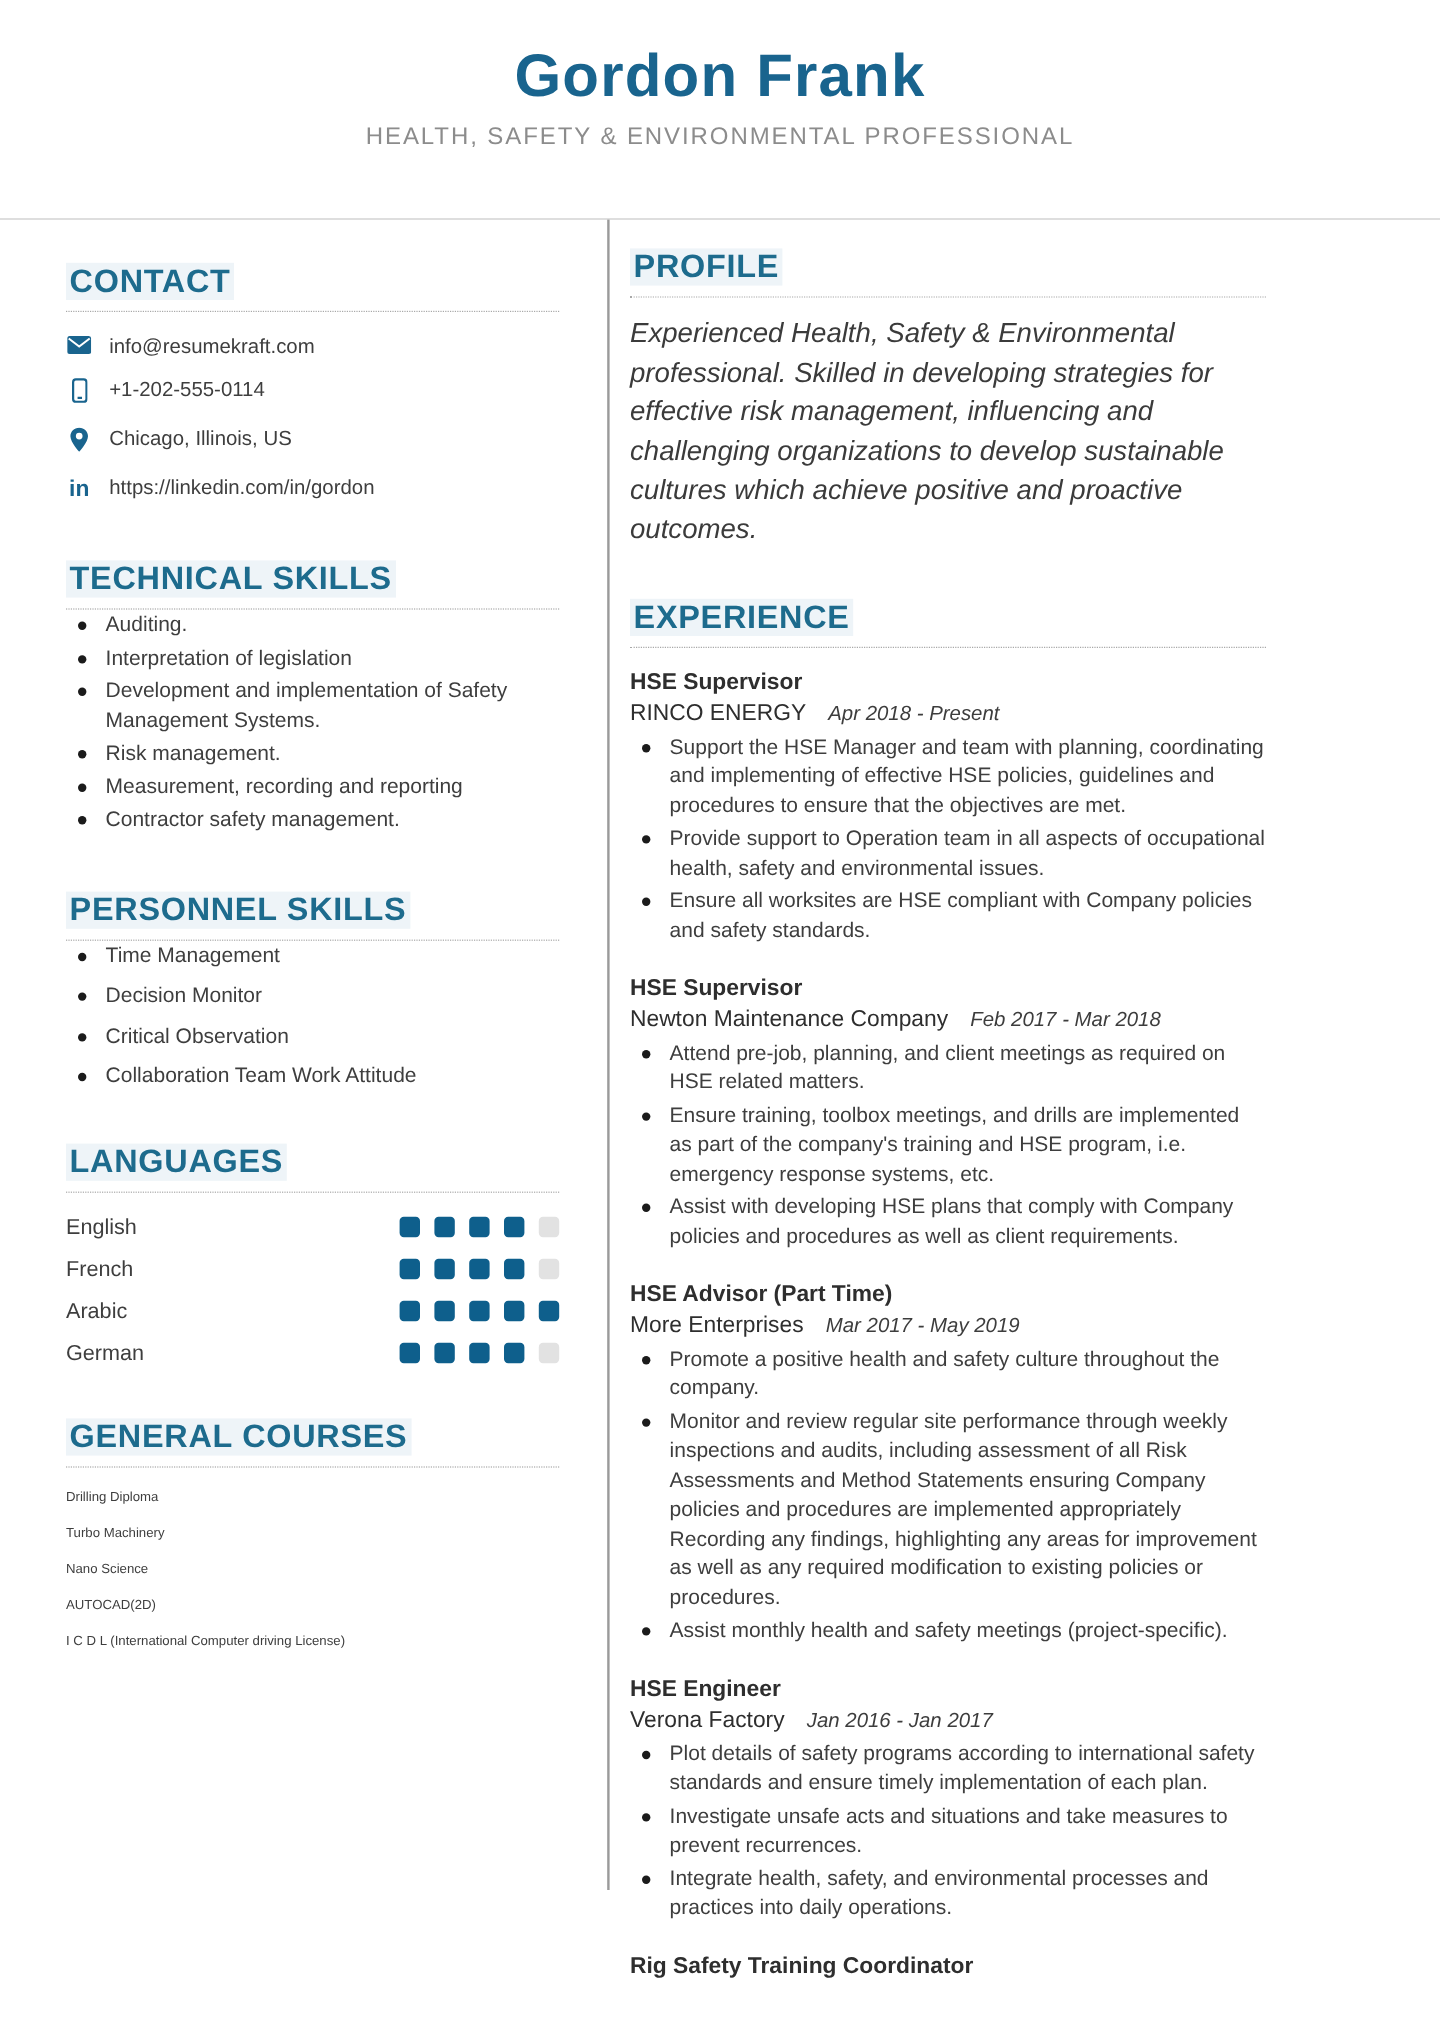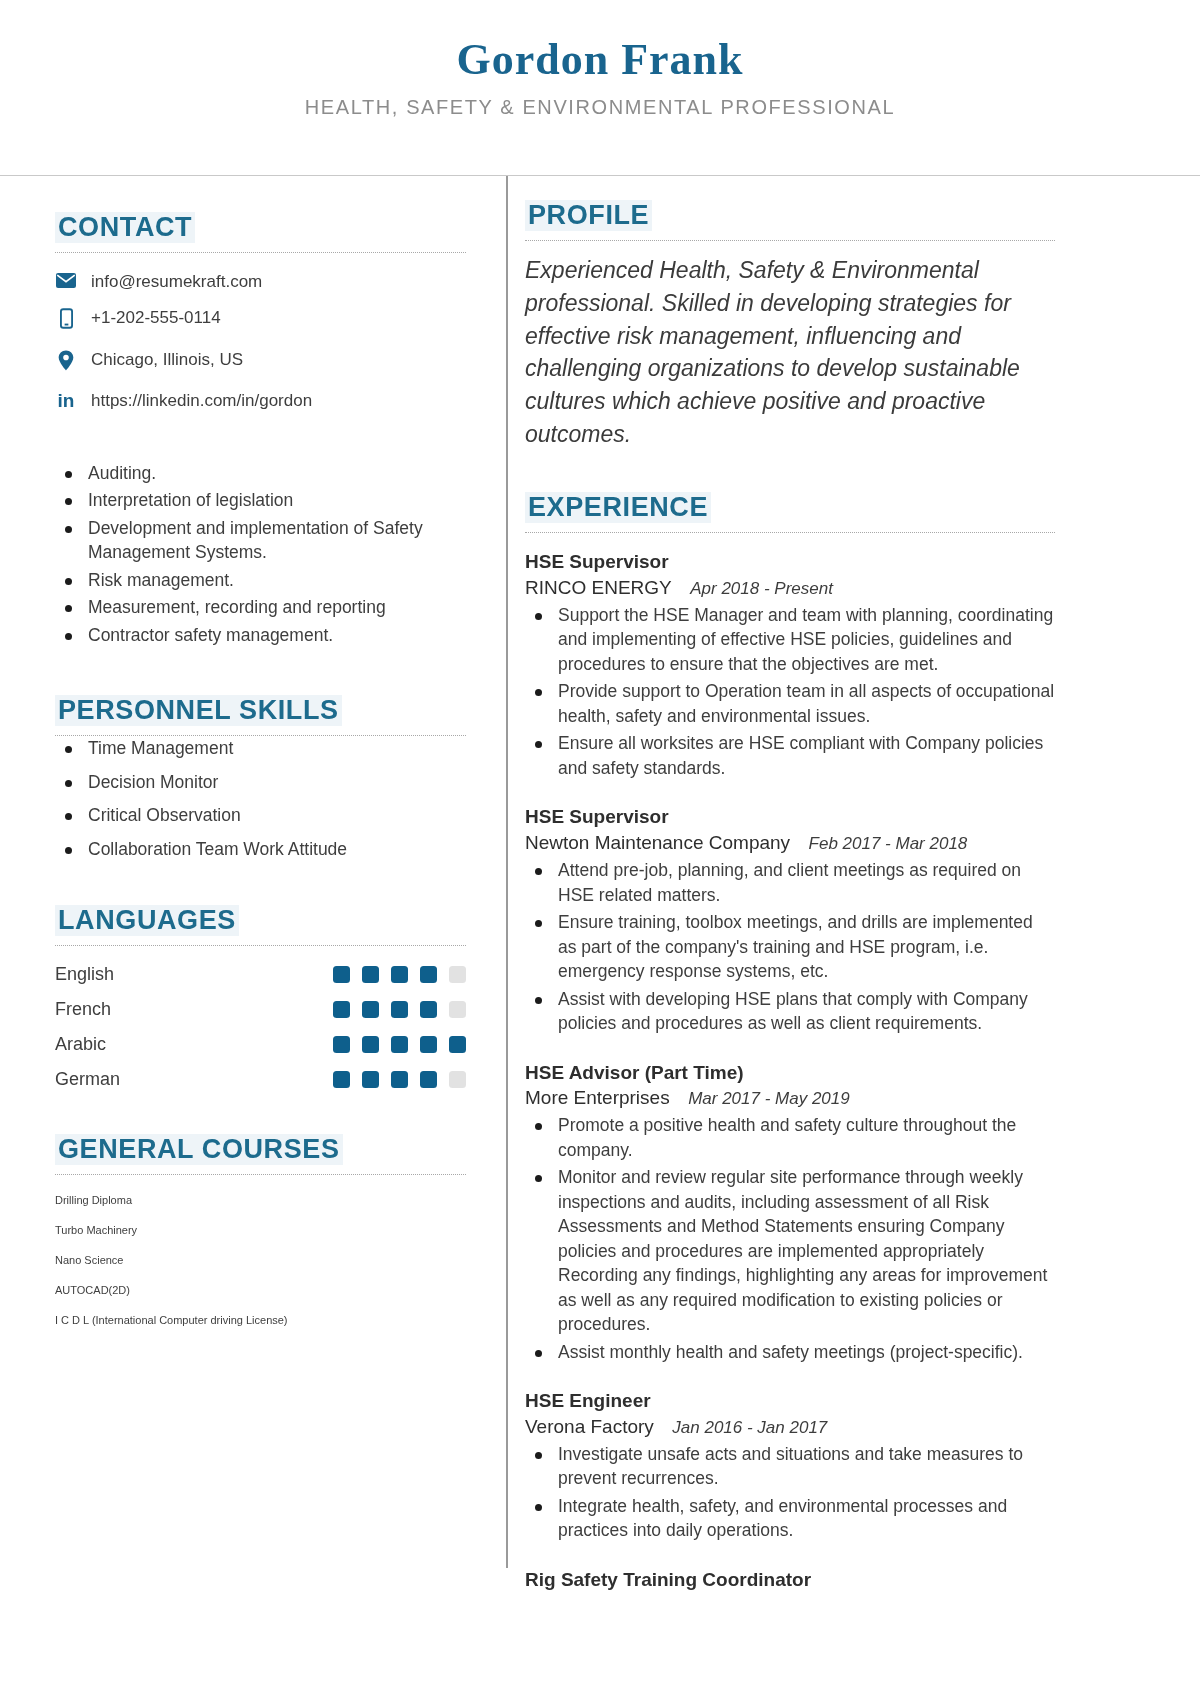--- a/index.html
+++ b/index.html
@@ -2,21 +2,21 @@
 <html><head>
 <meta charset="utf-8">
 <style>
   html,body{margin:0;padding:0;background:#fff;}
   .page{
     width:1200px;height:1699px;background:#ffffff;position:relative;
     font-family:"Liberation Sans","DejaVu Sans",sans-serif;color:#3e3e3e;overflow:hidden;
   }
   
   .header{text-align:center;padding-top:36px;border-bottom:1px solid #c9c9c9;padding-bottom:56px;}
-  .name{font-size:44px;font-weight:700;color:#19648E;letter-spacing:1px;line-height:1.1;font-family:Liberation Serif, serif;}
+  .name{font-size:50px;font-weight:700;color:#19648E;letter-spacing:1px;line-height:1.1;}
   .subtitle{margin-top:12px;font-size:20px;color:#8c8c8c;letter-spacing:1.6px;}
   
   .columns{display:flex;align-items:stretch;height:1392px;}
   .sidebar{width:508px;box-sizing:border-box;padding:36px 40px 0 55px;border-right:2px solid #9a9a9a;}
   .main{flex:1;box-sizing:border-box;padding:24px 145px 0 17px;}
   
   .sec-h{margin:0 0 0 0;border-bottom:1px dotted #a8a8a8;padding-bottom:9px;line-height:1;}
   .sec-h .hl{display:inline-block;background:#eef4f8;color:#1d6b8d;font-size:27px;font-weight:700;letter-spacing:0.6px;padding:2px 3px;}
   .section{margin-bottom:0;}
   
@@ -95,20 +95,21 @@
             <span class="txt">Chicago, Illinois, US</span>
           </div>
           <div class="contact-item">
             <span class="ic"><span class="in-glyph">in</span></span>
             <span class="txt">https://linkedin.com/in/gordon</span>
           </div>
         </div>
       </div>
 
       <div class="section gap-sec">
+        <h2 class="sec-h"><span class="hl">TECHNICAL SKILLS</span></h2>
         <ul class="blist mt18">
           <li>Auditing.</li>
           <li>Interpretation of legislation</li>
           <li>Development and implementation of Safety Management Systems.</li>
           <li>Risk management.</li>
           <li>Measurement, recording and reporting</li>
           <li>Contractor safety management.</li>
         </ul>
       </div>
 
@@ -230,20 +231,21 @@
           </ul>
         </div>
 
         <div class="job">
           <div class="job-title">HSE Engineer</div>
           <div class="job-line">
             <span class="job-company">Verona Factory</span>
             <span class="job-dates">Jan 2016 - Jan 2017</span>
           </div>
           <ul class="blist">
+            <li>Plot details of safety programs according to international safety standards and ensure timely implementation of each plan.</li>
             <li>Investigate unsafe acts and situations and take measures to prevent recurrences.</li>
             <li>Integrate health, safety, and environmental processes and practices into daily operations.</li>
           </ul>
         </div>
 
         <div class="job">
           <div class="job-title">Rig Safety Training Coordinator</div>
         </div>
 
       </div>

